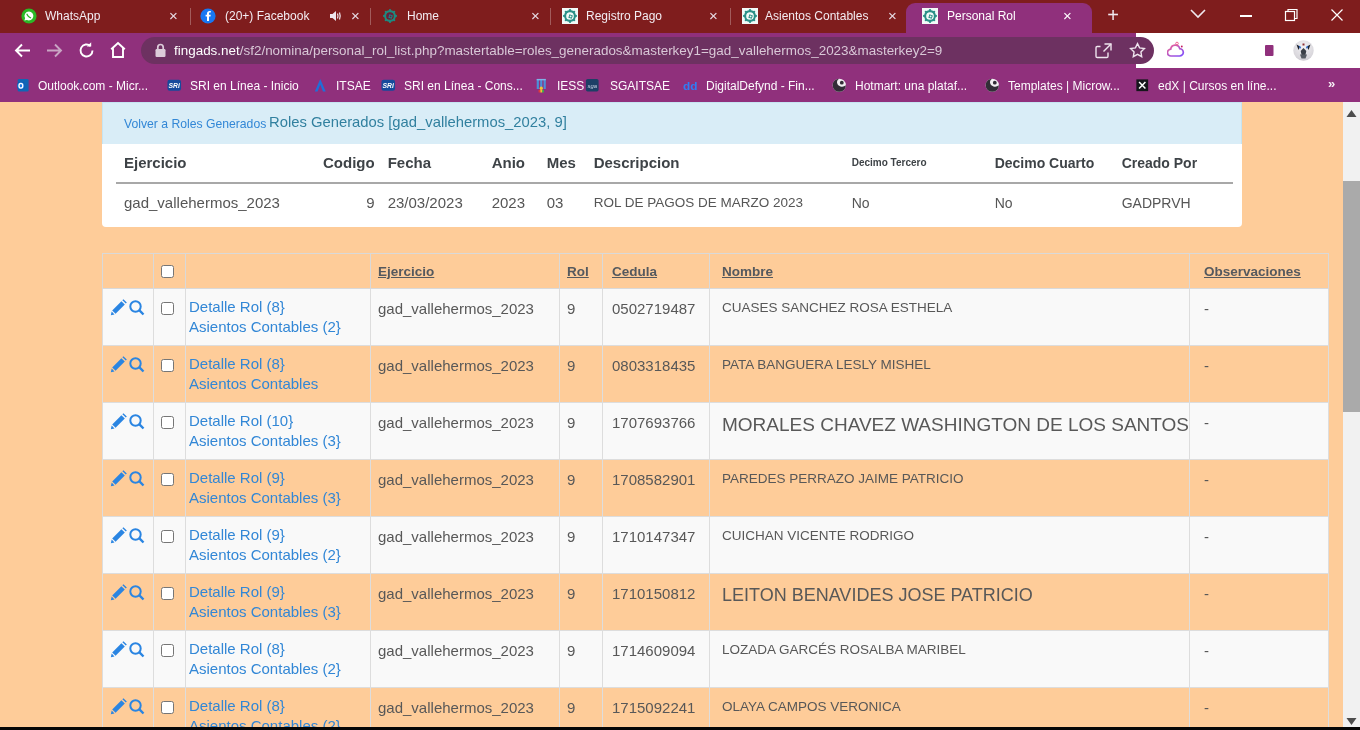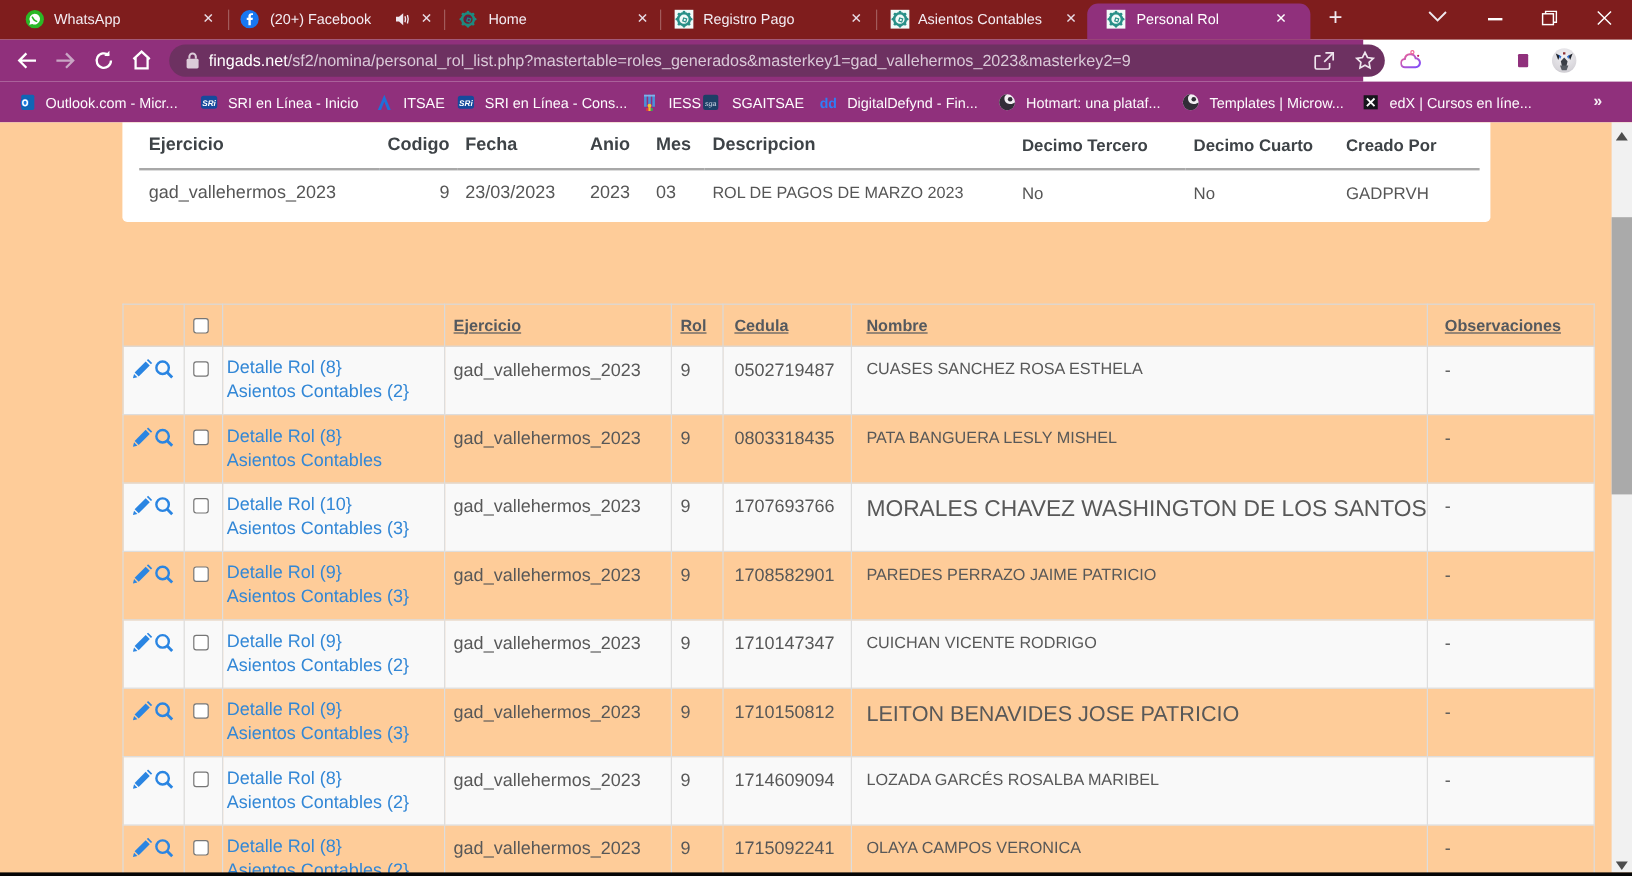--- a/index.html
+++ b/index.html
@@ -338,20 +338,24 @@
         <rect x="1.5" y="1.5" width="13" height="13" fill="#16161c"></rect>
         <path d="M4.5 4.5l7 7M11.5 4.5l-7 7" stroke="#fff" stroke-width="1.7"></path>
       </svg>
       <span>edX | Cursos en líne...</span>
     </div>
   <div class="abs" style="left:1328px;top:8px;color:#f5eef4;font-size:13px;font-weight:bold;">»</div>
 </div>
 
 <div id="content">
   <div id="card">
+    <div id="banner">
+      <a href="#">Volver a Roles Generados</a>
+      <div class="big">Roles Generados [gad_vallehermos_2023, 9]</div>
+    </div>
     <div id="whitebox">
       <table id="t1">
         <colgroup>
             <col style="width:200px">
             <col style="width:63px">
             <col style="width:104px">
             <col style="width:55px">
             <col style="width:47px">
             <col style="width:258px">
             <col style="width:143px">
@@ -359,21 +363,21 @@
             <col style="width:118px">
           </colgroup>
         <tbody>
             <tr>
               <th>Ejercicio</th>
               <th class="r">Codigo</th>
               <th>Fecha</th>
               <th>Anio</th>
               <th>Mes</th>
               <th>Descripcion</th>
-              <th style="font-size:14px">Decimo Tercero</th>
+              <th style="font-size:10px">Decimo Tercero</th>
               <th style="font-size:14px">Decimo Cuarto</th>
               <th style="font-size:14px">Creado Por</th>
             </tr>
         <tr>
               <td>gad_vallehermos_2023</td>
               <td class="r">9</td>
               <td>23/03/2023</td>
               <td>2023</td>
               <td>03</td>
               <td style="font-size:13.5px">ROL DE PAGOS DE MARZO 2023</td>

